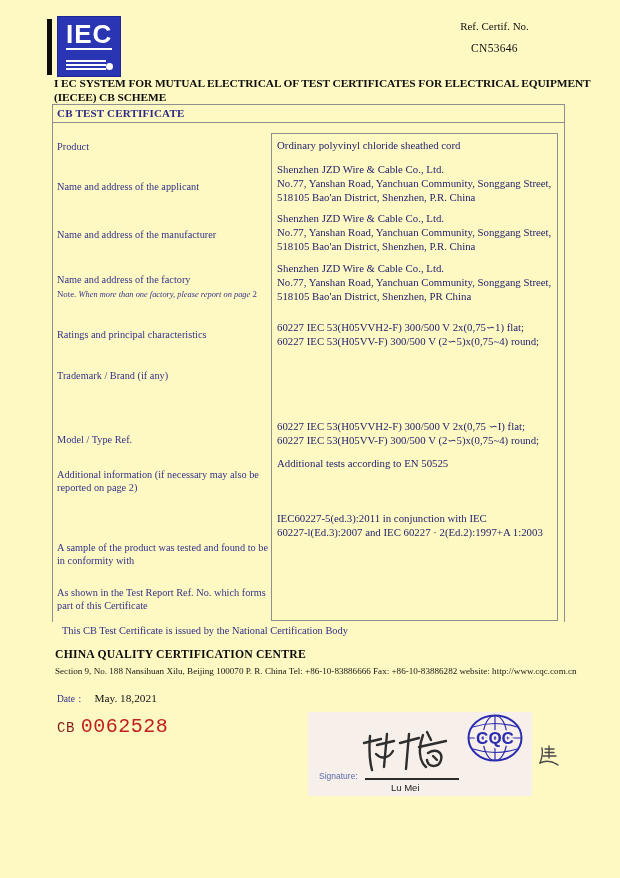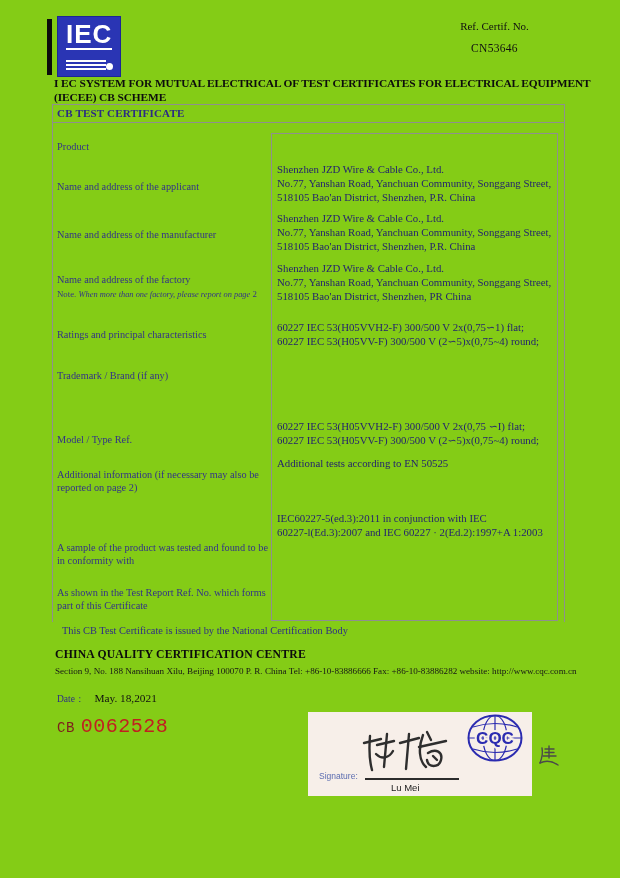--- a/index.html
+++ b/index.html
@@ -1,18 +1,18 @@
 <!DOCTYPE html>
 <html><head>
 <meta charset="utf-8">
 <style>
   * { margin:0; padding:0; box-sizing:border-box; }
   html,body { background:#fff; }
   .page {
-    position:relative; width:620px; height:878px; background:#84cc16;
+    position:relative; width:620px; height:878px; background:#fef9c3;
     font-family:"Liberation Serif", serif; color:#151515; overflow:hidden;
   }
   
   .iec-block { position:absolute; left:47px; top:16px; width:80px; height:62px; }
   .iec-bar { position:absolute; left:0; top:3px; width:5px; height:56px; background:#0c0c0c; }
   .iec-box { position:absolute; left:10px; top:0; width:64px; height:61px; background:#2a35b4; border:1px solid #1d2694; }
   .iec-text {
     font-family:"Liberation Sans", sans-serif; font-weight:bold; color:#fff;
     font-size:26px; line-height:1; margin:4px 0 0 8px; letter-spacing:1px;
     width:fit-content; border-bottom:2px solid #fff; padding-bottom:1px;
@@ -110,20 +110,21 @@
         <span>2</span>
       </div>
       <div class="flabel l4">Ratings and principal characteristics</div>
       <div class="flabel l5">Trademark / Brand (if any)</div>
       <div class="flabel l7">Model / Type Ref.</div>
       <div class="flabel l8">Additional information (if necessary may also be reported on page 2)</div>
       <div class="flabel l9">A sample of the product was tested and found to be in conformity with</div>
       <div class="flabel l10">As shown in the Test Report Ref. No. which forms part of this Certificate</div>
 
       <div class="val-box">
+        <div class="fval v0">Ordinary polyvinyl chloride sheathed cord</div>
         <div class="fval v1">Shenzhen JZD Wire &amp; Cable Co., Ltd.
 No.77, Yanshan Road, Yanchuan Community, Songgang Street,
 518105 Bao'an District, Shenzhen, P.R. China</div>
         <div class="fval v2">Shenzhen JZD Wire &amp; Cable Co., Ltd.
 No.77, Yanshan Road, Yanchuan Community, Songgang Street,
 518105 Bao'an District, Shenzhen, P.R. China</div>
         <div class="fval v3">Shenzhen JZD Wire &amp; Cable Co., Ltd.
 No.77, Yanshan Road, Yanchuan Community, Songgang Street,
 518105 Bao'an District, Shenzhen, PR China</div>
         <div class="fval v4">60227 IEC 53(H05VVH2-F) 300/500 V 2x(0,75∽1) flat;

